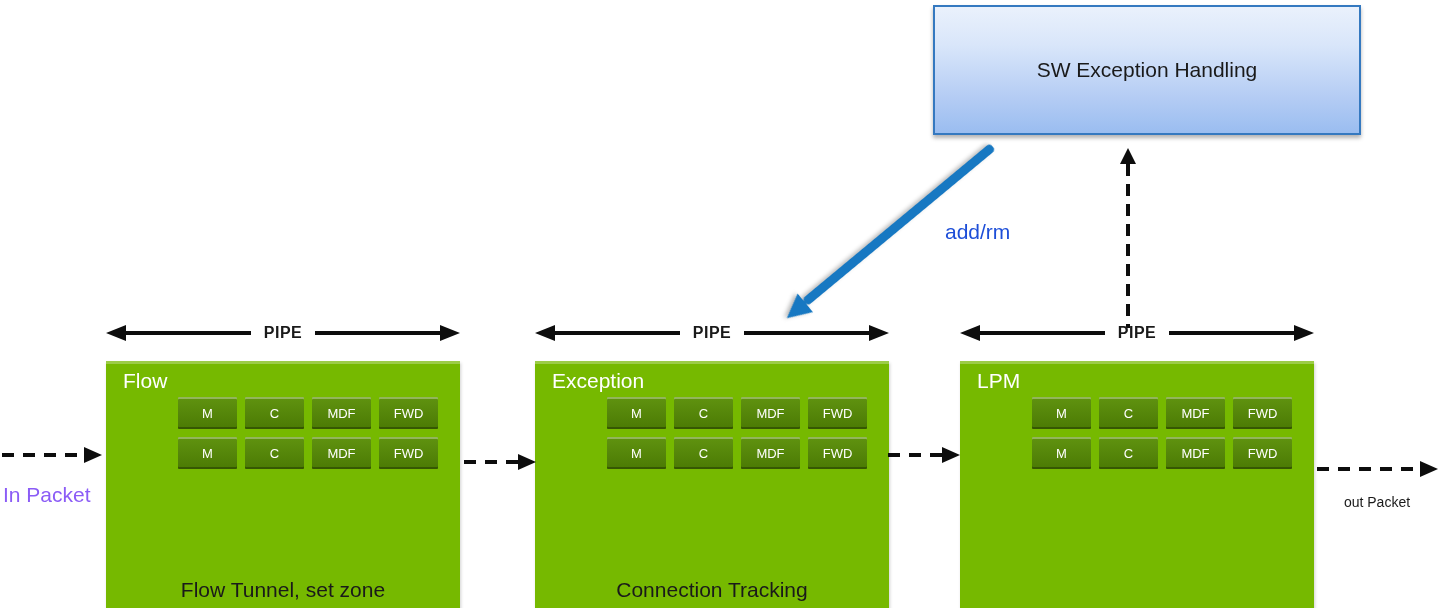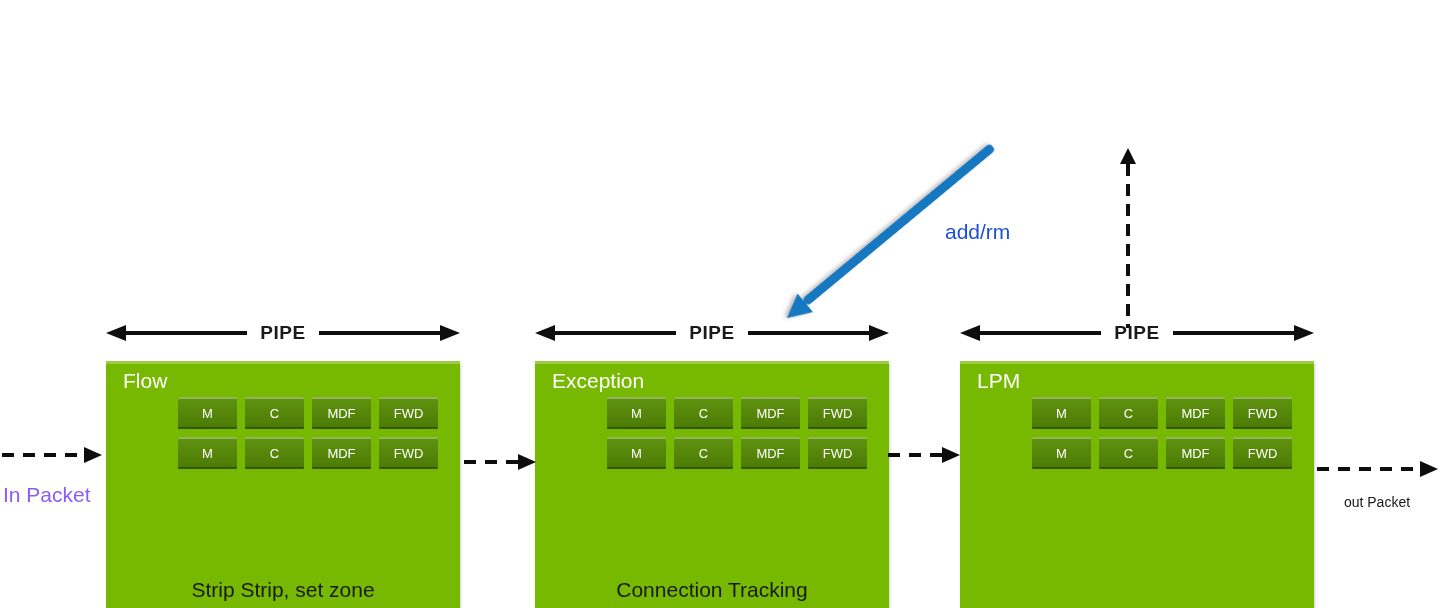--- a/index.html
+++ b/index.html
@@ -42,21 +42,21 @@
   .vline{width:4px;flex:1;background:repeating-linear-gradient(180deg,#0d0d0d 0 12px,transparent 12px 20px);}
 
   
   .pipe-group{
     position:absolute;top:323px;width:354px;height:20px;
     display:flex;align-items:center;
   }
   .ph-left{width:0;height:0;border-top:8px solid transparent;border-bottom:8px solid transparent;border-right:20px solid #0d0d0d;}
   .ph-right{width:0;height:0;border-top:8px solid transparent;border-bottom:8px solid transparent;border-left:20px solid #0d0d0d;}
   .pline{flex:1;height:4px;background:#0d0d0d;}
-  .pipe-label{margin:0 13px;font-size:19px;font-weight:600;letter-spacing:0.5px;color:#1a1a1a;}
+  .pipe-label{margin:0 13px;font-size:16px;font-weight:600;letter-spacing:0.5px;color:#1a1a1a;}
 
   
   .stage{
     position:absolute;top:361px;width:354px;height:260px;
     background:#76b900;
     box-shadow:inset 0 3px 0 rgba(255,255,255,0.28),inset 0 -5px 0 rgba(0,0,0,0.22),1px 2px 3px rgba(0,0,0,0.18);
   }
   .stage-name{position:absolute;left:17px;top:8px;font-size:21px;color:#fff;}
   .cells{
     position:absolute;left:72px;top:36px;
@@ -74,20 +74,23 @@
   
   .hdash{position:absolute;height:16px;display:flex;align-items:center;}
   .hline{flex:1;height:4px;background:repeating-linear-gradient(90deg,#0d0d0d 0 12px,transparent 12px 21px);}
   .hhead{width:0;height:0;border-top:8px solid transparent;border-bottom:8px solid transparent;border-left:18px solid #0d0d0d;}
 </style>
 </head>
 <body>
 
 <div class="canvas">
 
+  <div class="exception-box">
+    <span>SW Exception Handling</span>
+  </div>
 
   <div class="blue-arrow">
     <div class="blue-line"></div>
     <div class="blue-head"></div>
   </div>
 
   <div class="addrm">add/rm</div>
 
   <div class="vdash">
     <div class="vhead"></div>
@@ -151,21 +154,21 @@
       <div class="cell">C</div>
       <div class="cell">MDF</div>
       <div class="cell">FWD</div>
       <div class="cell">M</div>
       <div class="cell">C</div>
       <div class="cell">MDF</div>
       <div class="cell">FWD</div>
     </div>
   </div>
 
-  <div class="caption" style="left:106px">Strip Strip, set zone</div>
+  <div class="caption" style="left:106px">Flow Tunnel, set zone</div>
   <div class="caption" style="left:535px">Connection Tracking</div>
 
   <div class="hdash" style="left:2px;top:447px;width:100px">
     <div class="hline"></div>
     <div class="hhead"></div>
   </div>
   <div class="hdash" style="left:464px;top:454px;width:72px">
     <div class="hline"></div>
     <div class="hhead"></div>
   </div>

